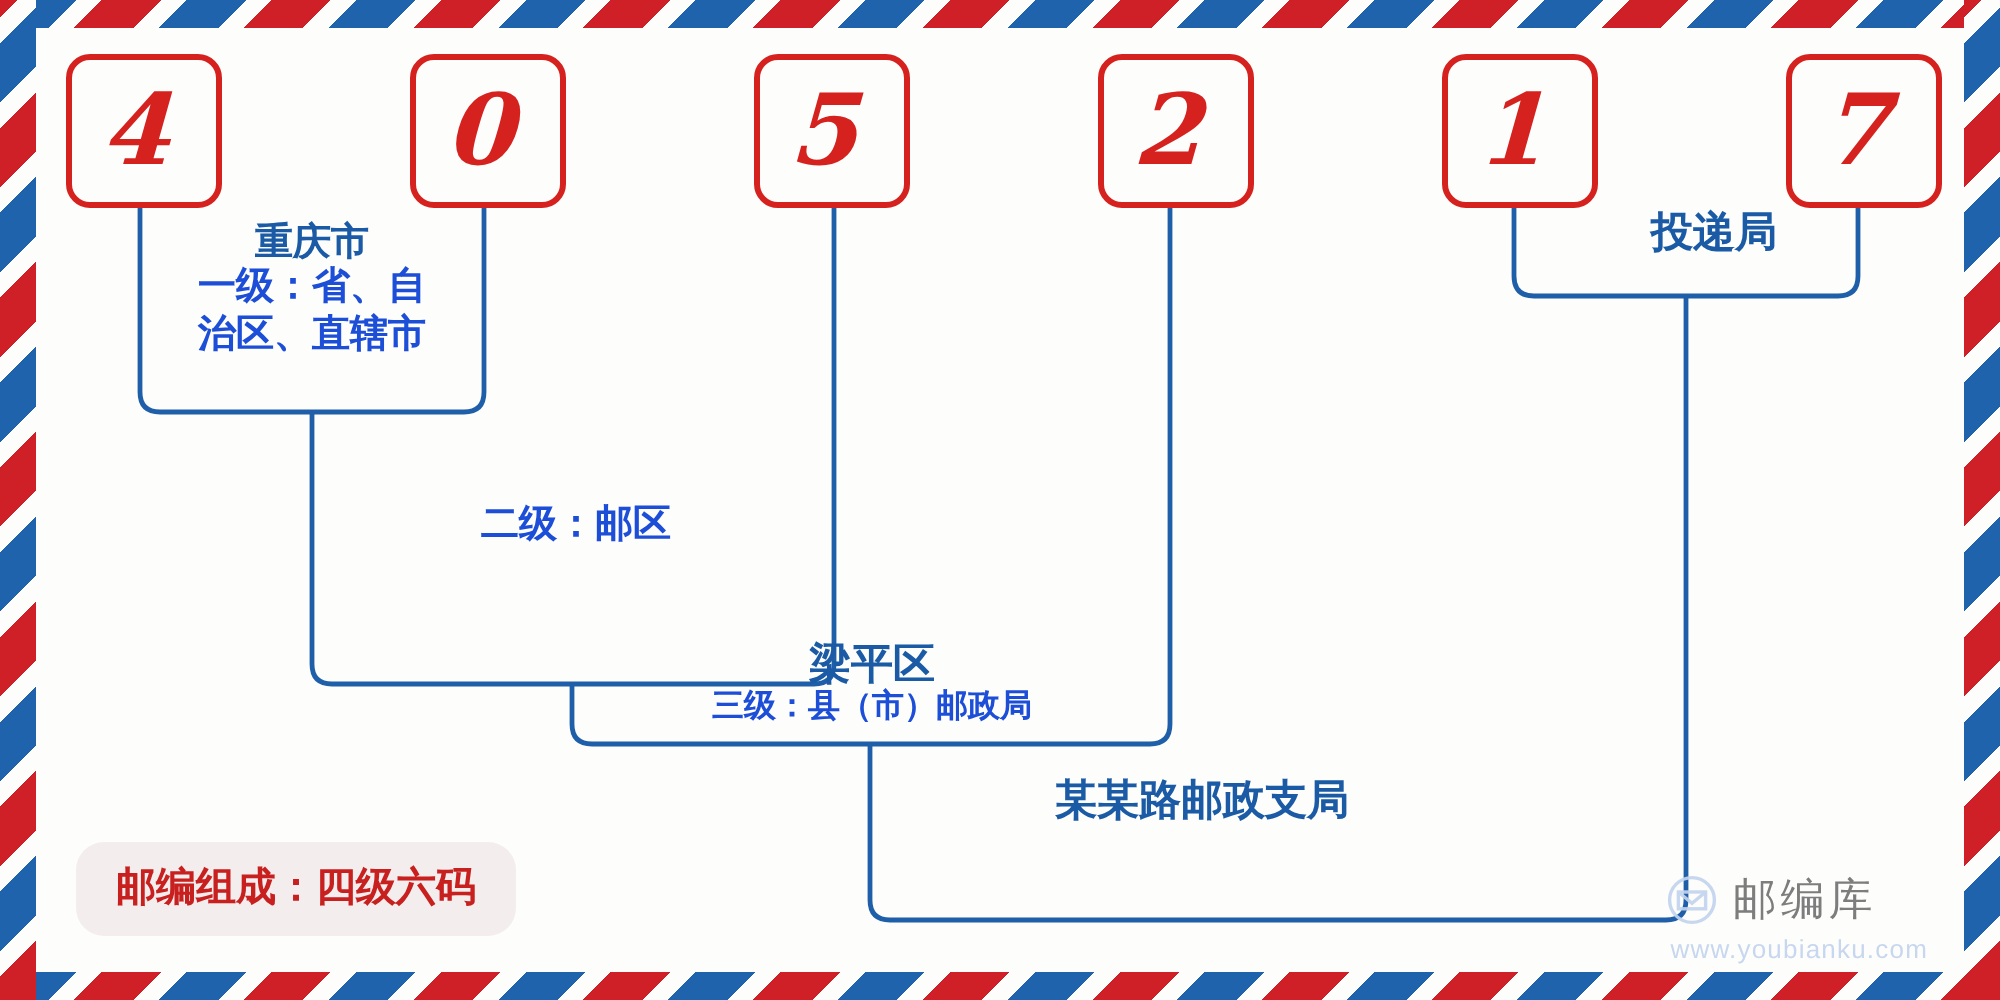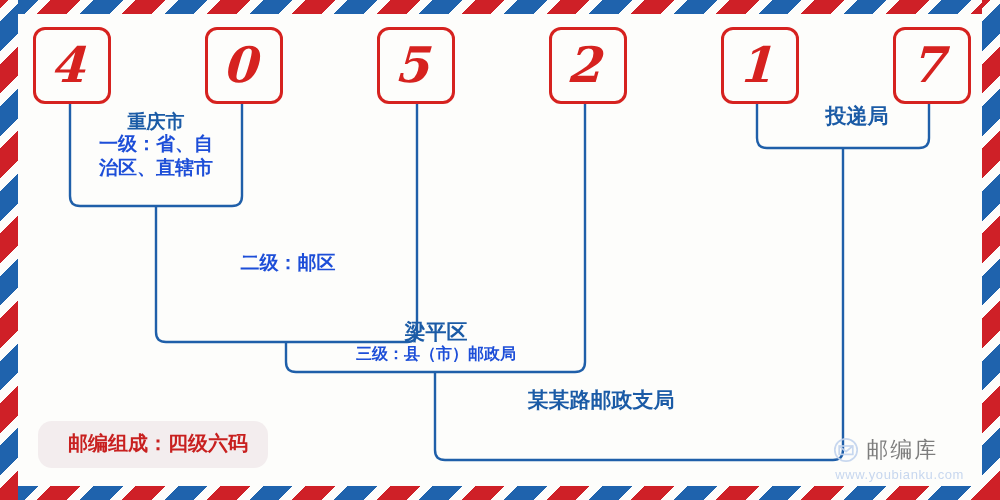--- a/index.html
+++ b/index.html
@@ -129,21 +129,21 @@
   #grp-l4 .lbl-level { font-size: 19px; line-height: 1.3; }
 
   #grp-post { left: 760px; top: 104px; width: 194px; }
   #grp-post .lbl-name { font-size: 21px; }
 
   
   #legend-badge {
     position: absolute;
     left: 38px;
     top: 421px;
-    padding: 9px 20px 11px 30px;
+    padding: 9px 20px 11px 20px;
     border-radius: 14px;
     background: #f3edee;
     z-index: 4;
     font-family: "DejaVu Serif", "Liberation Serif", serif;
     font-weight: 700;
     font-size: 20px;
     color: #c8201f;
     white-space: nowrap;
   }
 

